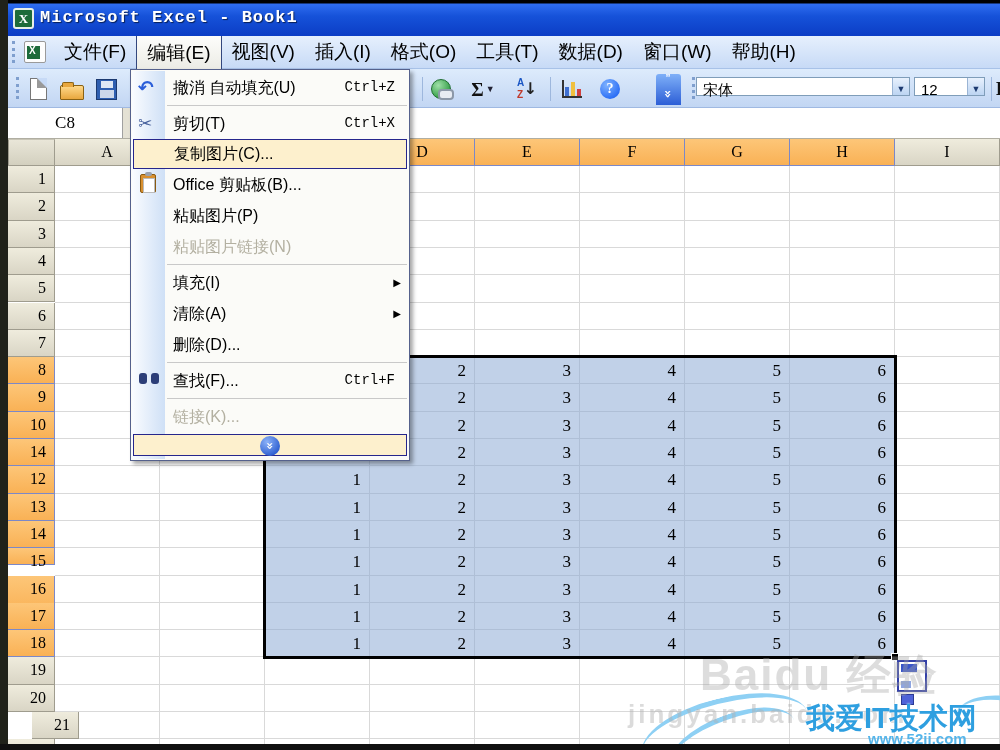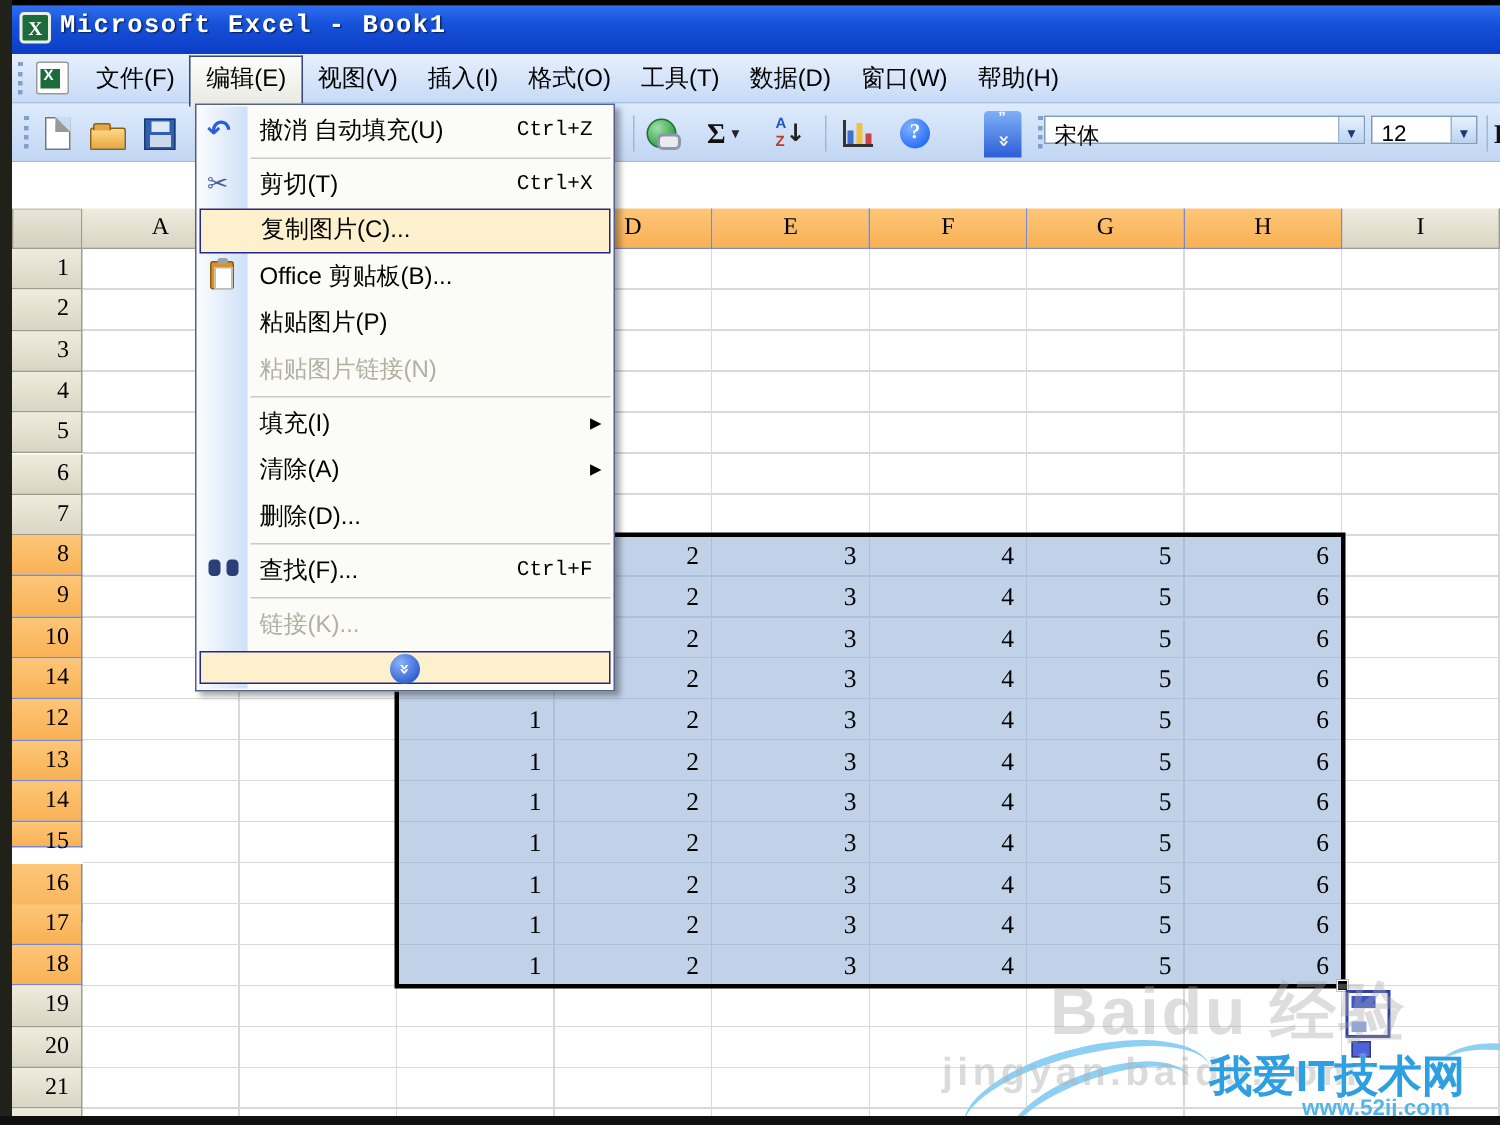--- a/index.html
+++ b/index.html
@@ -20,21 +20,21 @@
     font:bold 17px/22px "Liberation Mono",monospace;text-shadow:1px 1px 1px rgba(0,0,0,.6);letter-spacing:1px;}
 
   .menubar{position:absolute;left:8px;top:36px;width:992px;height:33px;z-index:22;
     background:linear-gradient(180deg,#e6f0fd,#c7daf6);border-bottom:1px solid #a8c2e8;
     display:flex;align-items:center;}
   .grip{width:6px;height:22px;margin-left:4px;border-left:3px dotted #7f9fce;}
   .wb-icon{position:relative;width:22px;height:22px;margin:0 8px 0 6px;background:#fdfdfd;
     border:1px solid #9a9a9a;border-radius:2px;}
   .wb-icon::before{content:"";position:absolute;left:2px;top:4px;width:13px;height:13px;background:#1d6b3a;}
   .wb-icon::after{content:"X";position:absolute;left:4px;top:3px;color:#fff;font:bold 10px "Liberation Sans",sans-serif;}
-  .mb-item{padding:4px 10px;font-size:16px;color:#000;white-space:nowrap;cursor:default;}
+  .mb-item{padding:4px 10px;font-size:19px;color:#000;white-space:nowrap;cursor:default;}
   .mb-item.open{background:linear-gradient(180deg,#fdfdfb,#e9e9e2);border:1px solid #33477e;border-bottom:none;
     padding-bottom:8px;margin-bottom:-4px;}
 
   .toolbar{position:absolute;left:8px;top:69px;width:992px;height:39px;z-index:21;
     background:linear-gradient(180deg,#ddebfc,#c2d6f3);border-bottom:1px solid #9fb9e2;}
   .tb-sep{position:absolute;top:8px;width:1px;height:24px;background:#9db7dd;}
   .tb-btn{position:absolute;top:6px;width:28px;height:28px;display:flex;align-items:center;justify-content:center;}
 
   
   .ic-newdoc{width:17px;height:22px;background:#fff;border:1px solid #777;position:relative;}
@@ -218,20 +218,25 @@
       <span class="dd">▼</span>
     </div>
     <div class="combo" style="left:906px;width:71px">
       <span class="val">12</span>
       <span class="dd">▼</span>
     </div>
     <div class="tb-sep" style="left:983px"></div>
     <div class="ic-bold">B</div>
   </div>
 
+  <div class="formula-row">
+    <div class="name-box">C8</div>
+    <div class="fx-split"></div>
+    <div style="position:absolute;left:123px;top:0;right:0;height:30px;background:#fff;"></div>
+  </div>
 
   <div class="corner"></div>
   <div id="colheads">
       <div class="colhead" style="left: 55px; width: 105px;">A</div>
       <div class="colhead" style="left: 160px; width: 105px;">B</div>
       <div class="colhead sel-head" style="left: 265px; width: 105px;">C</div>
       <div class="colhead sel-head" style="left: 370px; width: 105px;">D</div>
       <div class="colhead sel-head" style="left: 475px; width: 105px;">E</div>
       <div class="colhead sel-head" style="left: 580px; width: 105px;">F</div>
       <div class="colhead sel-head" style="left: 685px; width: 105px;">G</div>
@@ -252,21 +257,21 @@
       <div class="rowhead sel-head" style="top: 439px; height: 27.3px; line-height: 26.3px;">14</div>
       <div class="rowhead sel-head" style="top: 466.3px; height: 27.3px; line-height: 26.3px;">12</div>
       <div class="rowhead sel-head" style="top: 493.6px; height: 27.3px; line-height: 26.3px;">13</div>
       <div class="rowhead sel-head" style="top: 520.9px; height: 27.3px; line-height: 26.3px;">14</div>
       <div class="rowhead sel-head" style="top: 548.2px; height: 17px; line-height: 26.3px; text-align: right;">15</div>
       <div class="rowhead sel-head" style="top: 575.5px; height: 39px; line-height: 26.3px;">16</div>
       <div class="rowhead sel-head" style="top: 602.8px; height: 27.3px; line-height: 26.3px;">17</div>
       <div class="rowhead sel-head" style="top: 630.1px; height: 27.3px; line-height: 26.3px;">18</div>
       <div class="rowhead" style="top: 657.4px; height: 27.3px; line-height: 26.3px;">19</div>
       <div class="rowhead" style="top: 684.7px; height: 27.3px; line-height: 26.3px;">20</div>
-      <div class="rowhead" style="top: 712px; height: 27.3px; line-height: 26.3px;">21</div>
+      <div class="rowhead" style="top: 712px; height: 27.3px; line-height: 26.3px; margin-left: 24px;">21</div>
       <div class="rowhead" style="top: 739.3px; height: 27.3px; line-height: 26.3px;">22</div>
     </div>
   <div class="cells-bg"></div>
   <div id="selection">
       <div class="sel-fill" style="left: 265px; top: 357.1px; width: 630px; height: 300.3px;"></div>
       <div class="sel-border" style="left: 263px; top: 355.1px; width: 634px; height: 304.3px;">
         <div class="sel-handle"></div>
       </div>
     </div>
   <div id="cellvals">

